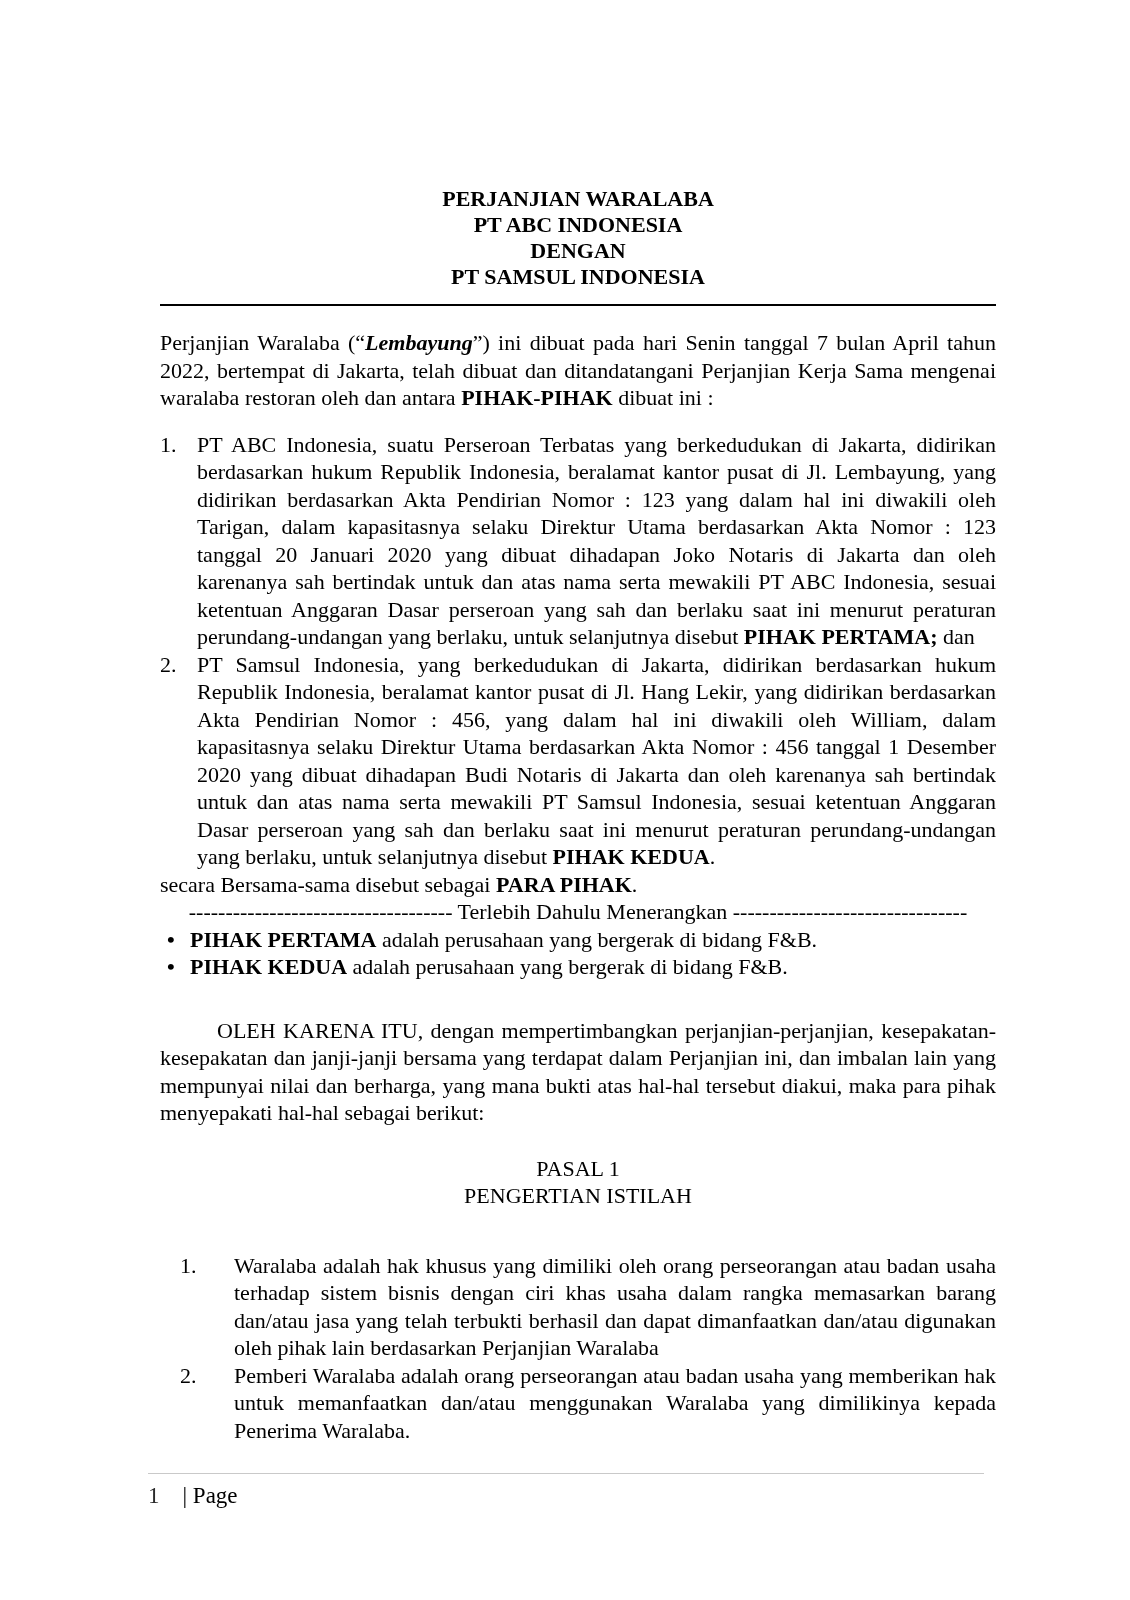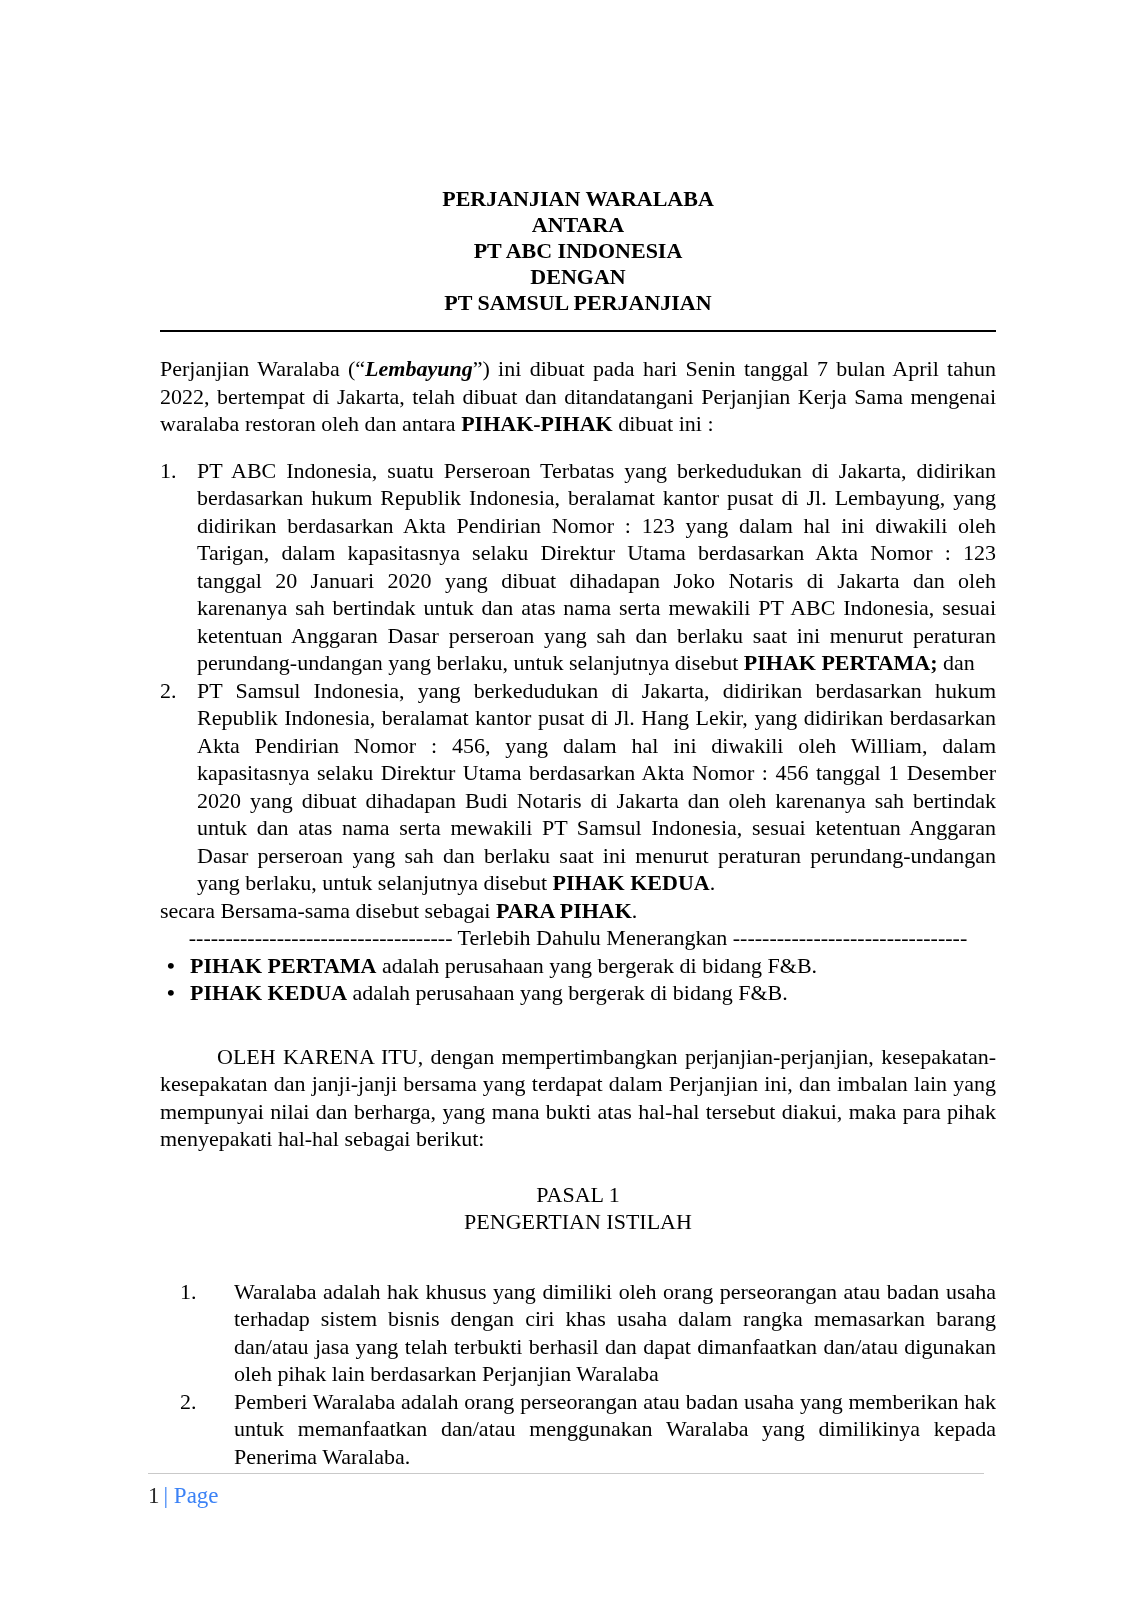--- a/index.html
+++ b/index.html
@@ -85,35 +85,34 @@
     border: none;
     height: 1px;
     background: #c9c9c9;
   }
   .footer-text {
     margin-top: 9px;
     font-size: 23px;
     color: #2b2b2b;
   }
   .footer-sep-label {
-    color: #3b82f6;
-    margin-left: 4px;
+    color: #000000;
+    margin-left: 23px;
   }
 </style>
 </head>
 <body>
 
 <div class="content">
 
   <div class="doc-title">
     <div>PERJANJIAN WARALABA</div>
-    <div>ANTARA</div>
     <div>PT ABC INDONESIA</div>
     <div>DENGAN</div>
-    <div>PT SAMSUL PERJANJIAN</div>
+    <div>PT SAMSUL INDONESIA</div>
   </div>
 
   <hr class="title-rule">
 
   <p class="para intro"><span>Perjanjian Waralaba (“</span><b style="font-style: italic;">Lembayung</b><span>”) ini dibuat pada hari Senin tanggal 7 bulan April tahun 2022, bertempat di Jakarta, telah dibuat dan ditandatangani Perjanjian Kerja Sama mengenai waralaba restoran oleh dan antara </span><b>PIHAK-PIHAK</b><span> dibuat ini :</span></p>
 
   <div class="num-list">
     <div class="list-item">
       <span class="marker">1.</span>
       <div class="item-text"><span>PT ABC Indonesia, suatu Perseroan Terbatas yang berkedudukan di Jakarta, didirikan berdasarkan hukum Republik Indonesia, beralamat kantor pusat di Jl. Lembayung, yang didirikan berdasarkan Akta Pendirian Nomor : 123 yang dalam hal ini diwakili oleh Tarigan, dalam kapasitasnya selaku Direktur Utama berdasarkan Akta Nomor : 123 tanggal 20 Januari 2020 yang dibuat dihadapan Joko Notaris di Jakarta dan oleh karenanya sah bertindak untuk dan atas nama serta mewakili PT ABC Indonesia, sesuai ketentuan Anggaran Dasar perseroan yang sah dan berlaku saat ini menurut peraturan perundang-undangan yang berlaku, untuk selanjutnya disebut </span><b>PIHAK PERTAMA;</b><span> dan</span></div>

